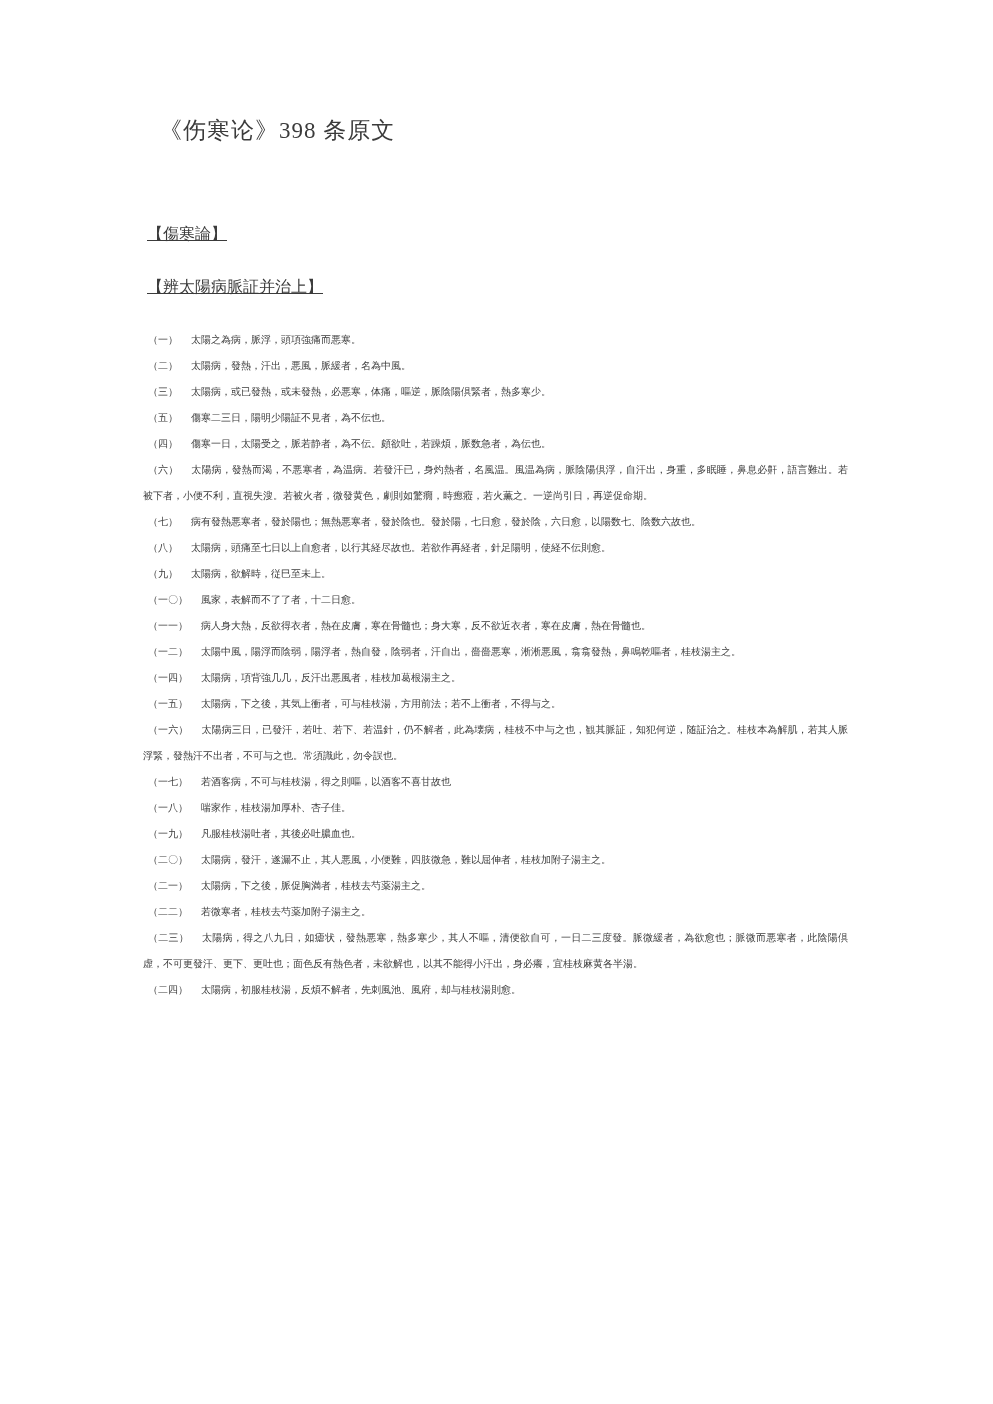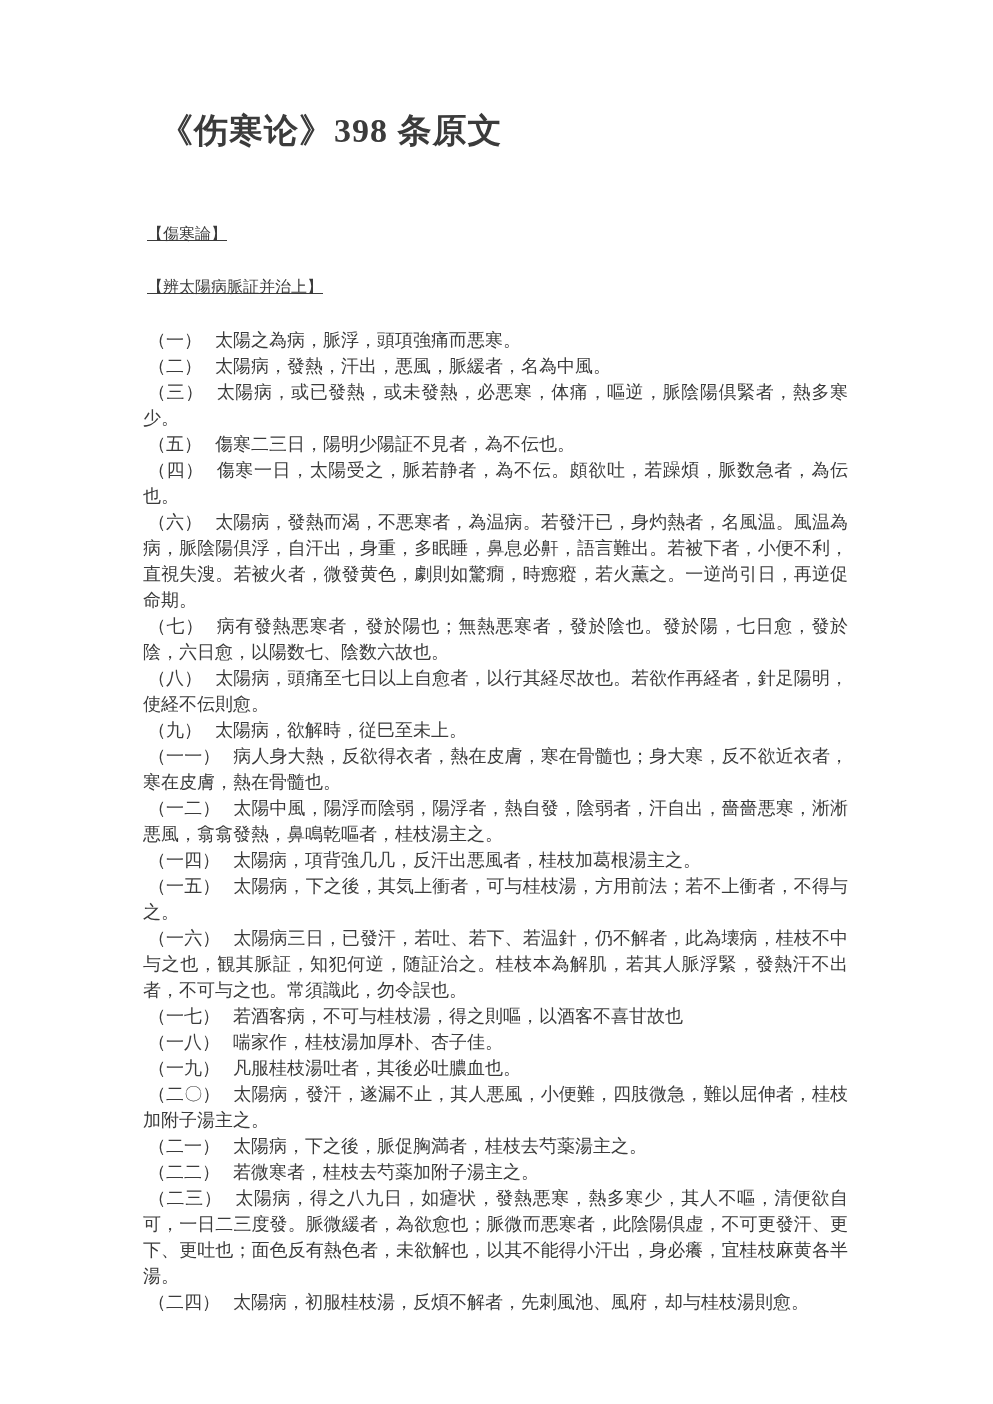--- a/index.html
+++ b/index.html
@@ -12,22 +12,22 @@
     width: 993px;
     height: 1404px;
     background: #ffffff;
     box-sizing: border-box;
     padding: 112px 145px 0 143px;
     font-family: "Liberation Serif", "DejaVu Serif", serif;
     color: #3b3b3b;
     overflow: hidden;
   }
   .doc-title {
-    font-size: 34px;
-    font-weight: 700;
+    font-size: 23px;
+    font-weight: 400;
     margin: 0 0 0 16px;
     line-height: 38px;
     letter-spacing: 1px;
     white-space: nowrap;
   }
   .section-label {
     font-size: 16px;
     font-weight: 400;
     margin: 0;
     margin-left: 4px;
@@ -35,21 +35,21 @@
     text-decoration: underline;
   }
   .book-header {
     margin-top: 74px;
   }
   .chapter-header {
     margin-top: 33px;
   }
   .entries {
     margin-top: 30px;
-    font-size: 18px;
+    font-size: 10px;
     line-height: 26px;
     text-align: justify;
   }
   .entry {
     margin: 0;
     padding: 0;
     text-indent: 5px;
   }
   .entry .num {
     margin-right: 13px;
@@ -78,20 +78,21 @@
   <p class="entry"><span class="num">（四）</span><span class="txt">傷寒一日，太陽受之，脈若静者，為不伝。頗欲吐，若躁煩，脈数急者，為伝也。</span></p>
 
   <p class="entry"><span class="num">（六）</span><span class="txt">太陽病，發熱而渴，不悪寒者，為温病。若發汗已，身灼熱者，名風温。風温為病，脈陰陽倶浮，自汗出，身重，多眠睡，鼻息必鼾，語言難出。若被下者，小便不利，直視失溲。若被火者，微發黄色，劇則如驚癇，時瘛瘲，若火薫之。一逆尚引日，再逆促命期。</span></p>
 
   <p class="entry"><span class="num">（七）</span><span class="txt">病有發熱悪寒者，發於陽也；無熱悪寒者，發於陰也。發於陽，七日愈，發於陰，六日愈，以陽数七、陰数六故也。</span></p>
 
   <p class="entry"><span class="num">（八）</span><span class="txt">太陽病，頭痛至七日以上自愈者，以行其経尽故也。若欲作再経者，針足陽明，使経不伝則愈。</span></p>
 
   <p class="entry"><span class="num">（九）</span><span class="txt">太陽病，欲解時，従巳至未上。</span></p>
 
+  <p class="entry"><span class="num">（一〇）</span><span class="txt">風家，表解而不了了者，十二日愈。</span></p>
 
   <p class="entry"><span class="num">（一一）</span><span class="txt">病人身大熱，反欲得衣者，熱在皮膚，寒在骨髓也；身大寒，反不欲近衣者，寒在皮膚，熱在骨髓也。</span></p>
 
   <p class="entry"><span class="num">（一二）</span><span class="txt">太陽中風，陽浮而陰弱，陽浮者，熱自發，陰弱者，汗自出，嗇嗇悪寒，淅淅悪風，翕翕發熱，鼻鳴乾嘔者，桂枝湯主之。</span></p>
 
 
   <p class="entry"><span class="num">（一四）</span><span class="txt">太陽病，項背強几几，反汗出悪風者，桂枝加葛根湯主之。</span></p>
 
   <p class="entry"><span class="num">（一五）</span><span class="txt">太陽病，下之後，其気上衝者，可与桂枝湯，方用前法；若不上衝者，不得与之。</span></p>
 

